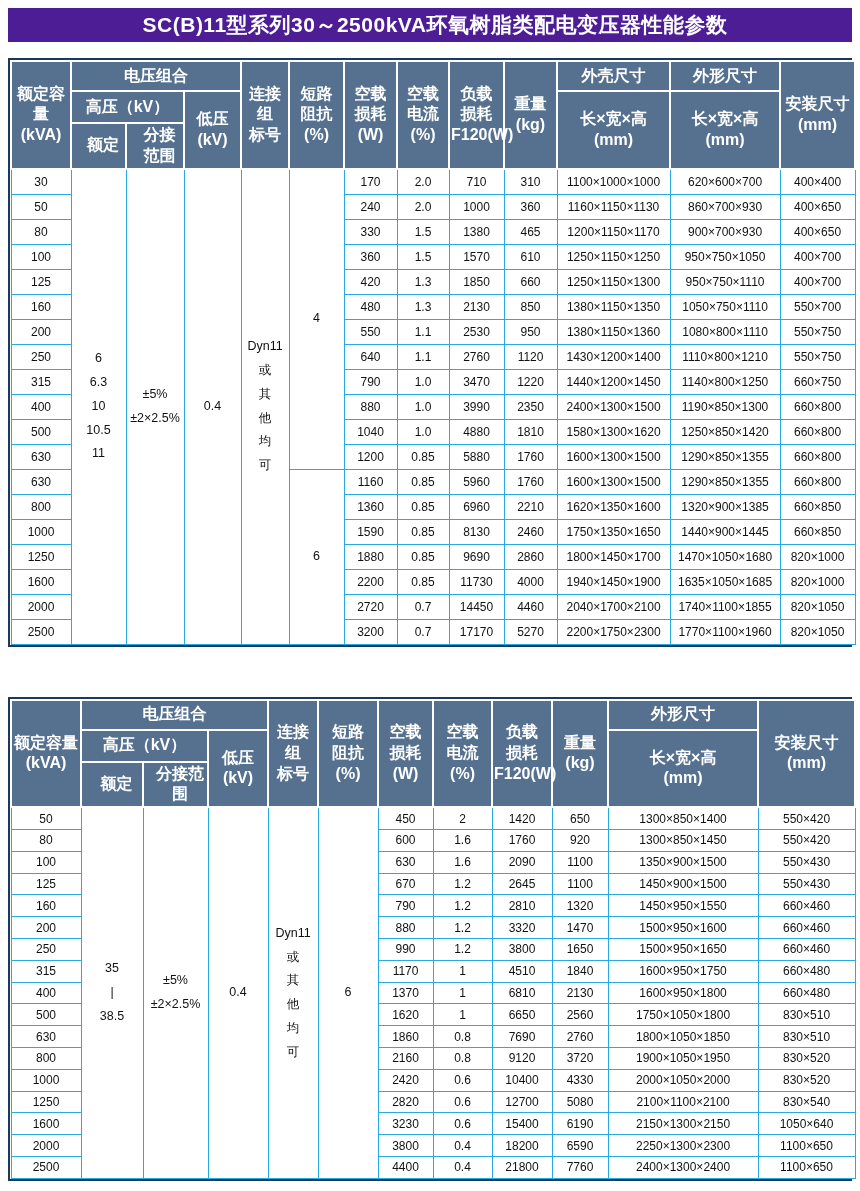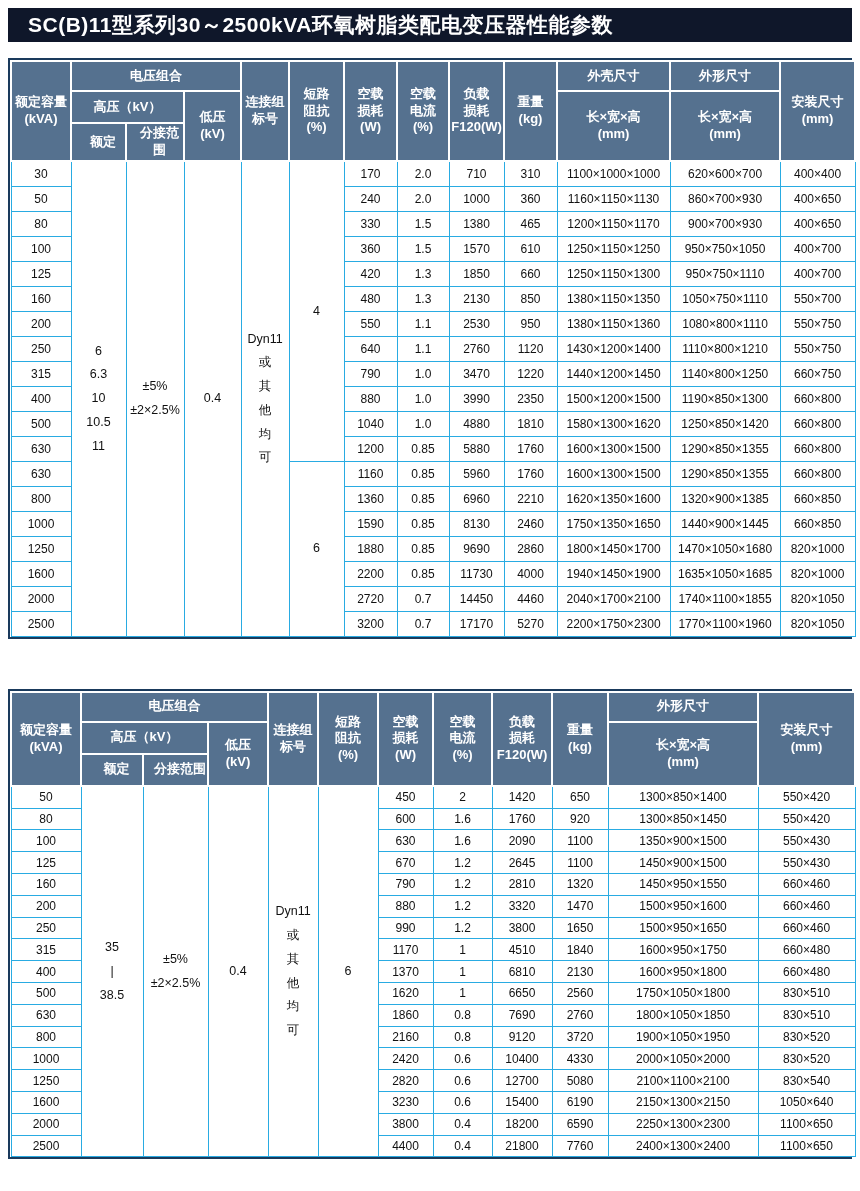--- a/index.html
+++ b/index.html
@@ -1,31 +1,31 @@
 <!DOCTYPE html>
 <html><head>
 <meta charset="utf-8">
 <style>
   html,body{margin:0;padding:0;background:#ffffff;}
   body{width:860px;font-family:"Liberation Sans","DejaVu Sans",sans-serif;}
   .page{padding:8px 8px 6px 8px;}
 
   .title-bar{
-    background:#0f172a;color:#ffffff;font-weight:bold;font-size:21px;
-    padding:5px 10px 6px 20px;letter-spacing:0.5px;line-height:1.1;
+    background:#4c1d95;color:#ffffff;font-weight:bold;font-size:21px;
+    padding:5px 10px 6px 20px;letter-spacing:0.5px;line-height:1.1;text-align:center;
   }
   .title-gap{height:16px;}
   .section-gap{height:34px;}
 
   .tbl-wrap{border:2px solid #1A3A5C;}
   table{border-collapse:collapse;width:100%;table-layout:fixed;}
 
   thead th{
     background:#55718F;color:#ffffff;border:2px solid #ffffff;
-    font-size:13px;font-weight:bold;vertical-align:middle;
+    font-size:16px;font-weight:bold;vertical-align:middle;
     white-space:pre-line;line-height:1.3;padding:1px 1px;
   }
   thead tr.hrow1 th{height:26px;}
   thead tr.hrow2 th{height:28px;}
   thead tr.hrow3 th{height:28px;padding-left:10px;}
 
   tbody td{
     border:1px solid #29ABE2;background:#ffffff;color:#111111;
     text-align:center;vertical-align:middle;font-size:12px;
     padding:0 1px;white-space:pre-line;
@@ -206,21 +206,21 @@
             <td>1440×1200×1450</td>
             <td>1140×800×1250</td>
             <td>660×750</td>
           </tr>
           <tr>
             <td>400</td>
             <td>880</td>
             <td>1.0</td>
             <td>3990</td>
             <td>2350</td>
-            <td>1500×1200×1500</td>
+            <td>2400×1300×1500</td>
             <td>1190×850×1300</td>
             <td>660×800</td>
           </tr>
           <tr>
             <td>500</td>
             <td>1040</td>
             <td>1.0</td>
             <td>4880</td>
             <td>1810</td>
             <td>1580×1300×1620</td>

